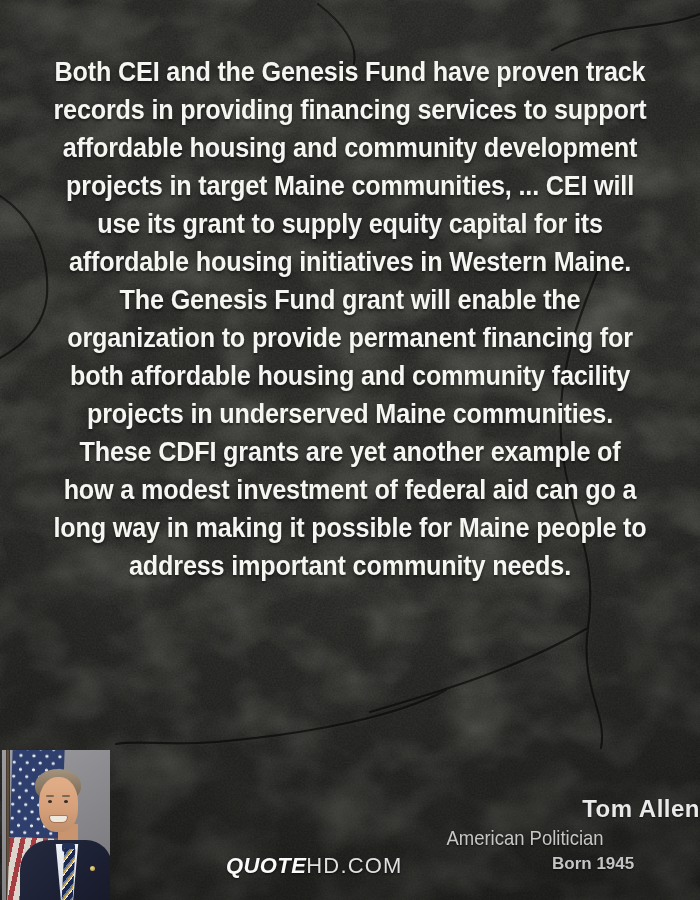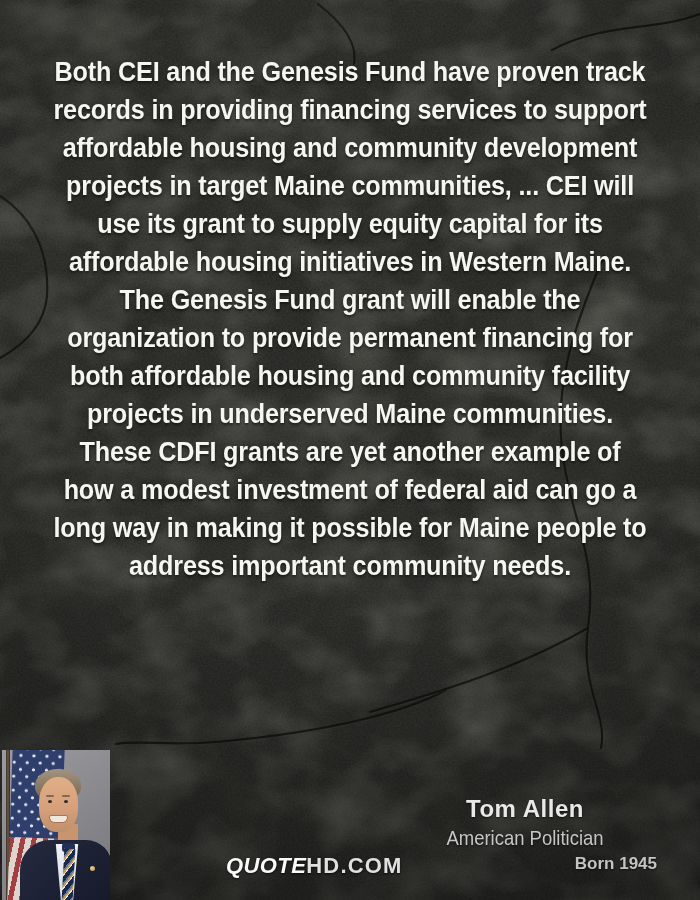--- a/index.html
+++ b/index.html
@@ -42,29 +42,29 @@
          background:linear-gradient(180deg,#eef1f4,#d9dfe6);
          clip-path:polygon(10% 0,90% 0,72% 100%,28% 100%);}
   .tie-knot{position:absolute;left:60px;top:93px;width:13px;height:9px;border-radius:3px;background:#223057;}
   .tie{position:absolute;left:61px;top:99px;width:11px;height:51px;transform:rotate(3deg);
          background:repeating-linear-gradient(125deg,#1a2750 0 4px,#62799f 4px 5.5px,#c3a148 5.5px 7px,#ece6d8 7px 8px);}
   .pin{position:absolute;left:88px;top:116px;width:5px;height:5px;border-radius:50%;
          background:radial-gradient(circle at 35% 35%,#ecd88a,#b2913a);}
   
   .attribution{position:absolute;left:350px;top:795px;width:350px;text-align:center;}
   .author-name{font-size:24px;font-weight:700;letter-spacing:0.5px;color:#e9e9e9;
-         text-shadow:0 1px 2px rgba(0,0,0,0.65);}
+         text-shadow:0 1px 2px rgba(0,0,0,0.65);text-align:right;}
   .author-title{margin-top:3px;font-size:21px;color:#c7c7c7;transform:scaleX(0.88);
          transform-origin:center;text-shadow:0 1px 2px rgba(0,0,0,0.65);}
-  .born{position:absolute;left:552px;top:854px;width:105px;text-align:right;
+  .born{position:absolute;left:552px;top:854px;width:105px;text-align:left;
          font-size:17px;font-weight:700;color:#c4c4c4;text-shadow:0 1px 2px rgba(0,0,0,0.65);}
   .logo{position:absolute;left:226px;top:853px;font-size:22px;color:#fafafa;letter-spacing:0.4px;
          text-shadow:0 1px 2px rgba(0,0,0,0.7);}
   .logo .bold{font-weight:700;font-style:italic;}
-  .logo .rest{font-weight:700;color:#e0e0e0;letter-spacing:1.2px;margin-top:24px;}
+  .logo .rest{font-weight:400;color:#e0e0e0;letter-spacing:1.2px;margin-top:24px;}
 </style>
 </head>
 <body>
 
 <div class="stage">
 
   <svg class="bg" width="700" height="900" viewBox="0 0 700 900" xmlns="http://www.w3.org/2000/svg" aria-hidden="true">
     <defs>
       <filter id="fPatchLight" x="-5%" y="-5%" width="110%" height="110%">
         <feTurbulence type="fractalNoise" baseFrequency="0.016 0.02" numOctaves="3" seed="8" stitchTiles="stitch"></feTurbulence>

